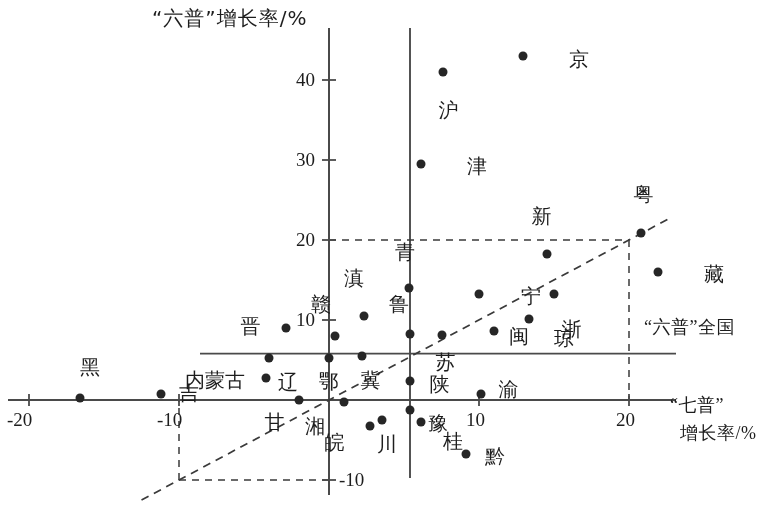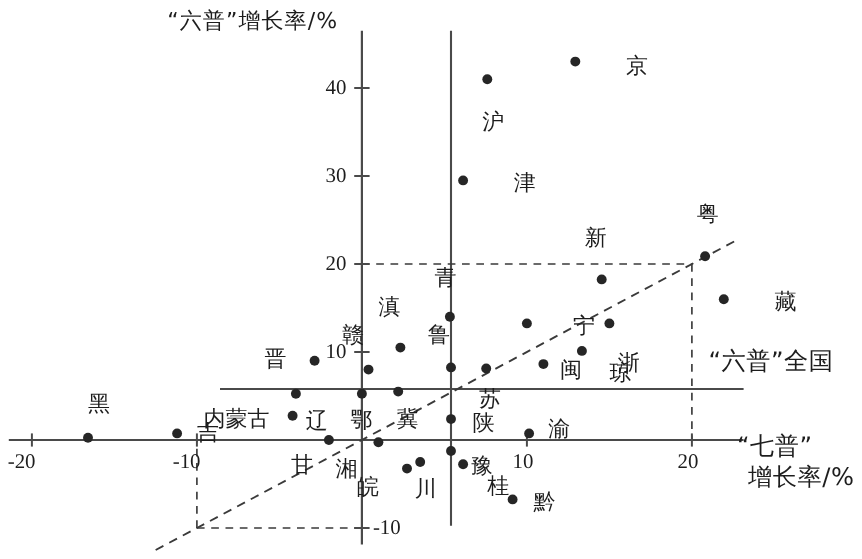--- a/index.html
+++ b/index.html
@@ -14,21 +14,21 @@
   #chart-root{position:absolute;left:0;top:0;width:784px;height:508px;}
   svg.layer{position:absolute;left:0;top:0;width:784px;height:508px;}
 
   .cjk{font-family:"DejaVu Sans","Liberation Sans",sans-serif;}
 
   .txt{position:absolute;white-space:nowrap;line-height:1;color:#1d1d1d;}
 
   .title-label{font-size:20px;letter-spacing:1px;}
   .axis-tick{font-size:19px;font-family:"Liberation Serif","DejaVu Serif",serif;}
   .pt-label{font-size:20px;}
-  .side-label{font-size:22px;letter-spacing:0.5px;}
+  .side-label{font-size:18px;letter-spacing:0.5px;font-family:Liberation Serif, serif;}
 
   .dot{position:absolute;width:9px;height:9px;border-radius:50%;
        background:#262626;transform:translate(-50%,-50%);}
 </style>
 </head>
 <body>
 
 <div id="chart-root">
 
   <svg class="layer" id="lines-layer">

